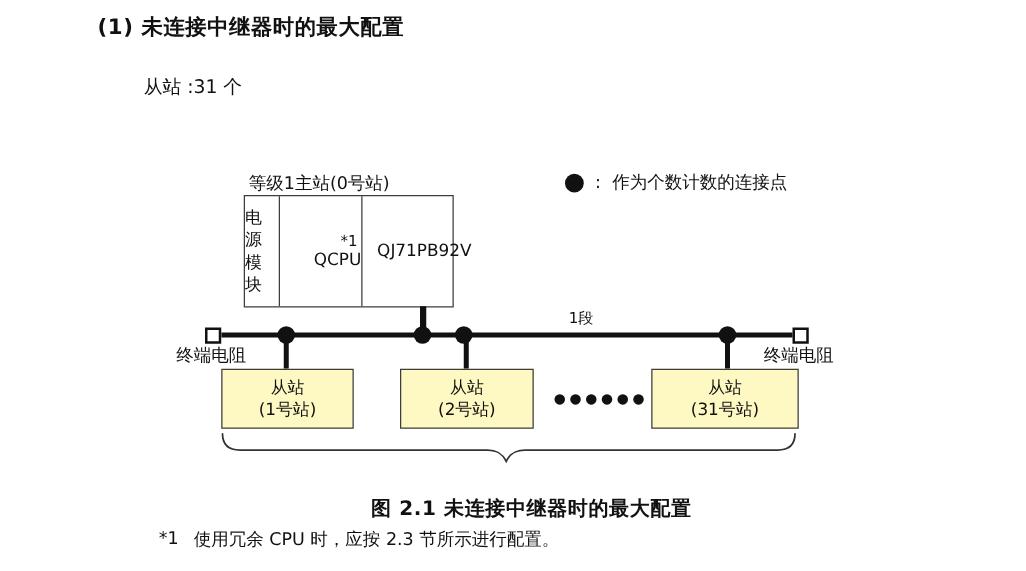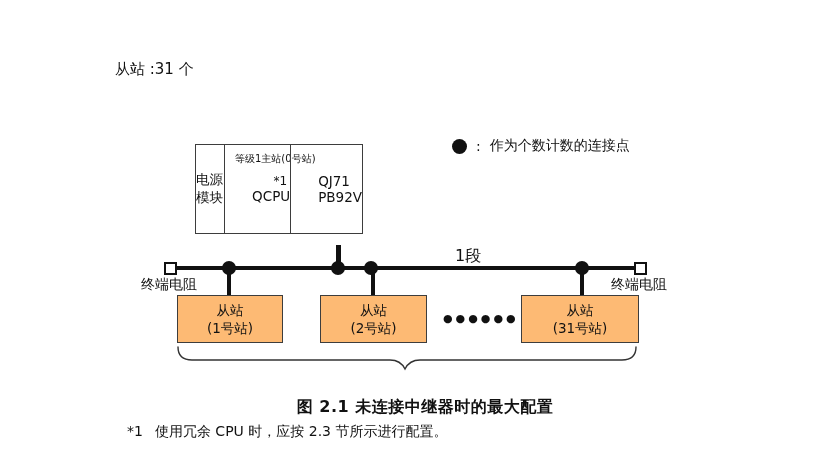--- a/index.html
+++ b/index.html
@@ -14,74 +14,75 @@
     overflow: hidden;
   }
   .abs { position: absolute; }
 
   
   .heading { left: 78px; top: 10px; font-size: 17px; font-weight: bold; letter-spacing: 0.5px; }
   .master-line { left: 115px; top: 38px; font-size: 15px; }
   .slave-line { left: 115px; top: 60px; font-size: 15px; }
 
   
-  .master-label { left: 199px; top: 152px; font-size: 10px; margin-left: 36px; }
+  .master-label { left: 199px; top: 138px; font-size: 14px; }
   .master-box {
-    left: 195px; top: 144px; width: 168px; height: 90px;
+    left: 195px; top: 156px; width: 168px; height: 90px;
     border: 1px solid #3d3d3d; display: flex; gap: 24px;
   }
   .cell { height: 100%; display: flex; align-items: center; justify-content: center; font-size: 13.5px; }
   .cell-power { width: 70px; border-right: 1px solid #3d3d3d; }
   .cell-cpu { width: 48px; border-right: 1px solid #3d3d3d; flex-direction: column; justify-content: center; align-items: stretch; }
   .cpu-note { font-size: 12px; text-align: right; padding-right: 3px; line-height: 13px; }
   .cpu-name { font-size: 13.5px; text-align: center; padding-left: 3px; line-height: 16px; }
-  .cell-qj71 { width: 48px; flex-direction: column; justify-content: center; align-items: flex-start; padding-left: 3px; line-height: 16px; }
+  .cell-qj71 { width: 48px; justify-content: center; align-items: center; padding-left: 3px; line-height: 16px; }
 
   
   .legend { left: 452px; top: 137px; display: flex; align-items: center; font-size: 14px; }
   .legend-dot { width: 15px; height: 15px; border-radius: 50%; background: #111111; margin-right: 9px; }
   .legend-sep { margin-right: 9px; }
 
   
-  .seg-label { left: 455px; top: 246px; font-size: 16px; }
+  .seg-label { left: 455px; top: 246px; font-size: 12px; }
   .bus-line { left: 177px; top: 266px; width: 460px; height: 4px; background: #111111; }
   .stub { background: #111111; }
   .master-stub { left: 336px; top: 245px; width: 5px; height: 22px; }
   .slave-stub { width: 4px; top: 269px; height: 26px; }
   .stub-s1 { left: 227px; } .stub-s2 { left: 371px; } .stub-s31 { left: 580px; }
   .node-dot { width: 14px; height: 14px; border-radius: 50%; background: #111111; top: 261px; }
   .dot-a { left: 222px; } .dot-b { left: 331px; } .dot-c { left: 364px; } .dot-d { left: 575px; }
   .term-sq { width: 13px; height: 13px; border: 2px solid #111111; background: #ffffff; top: 262px; }
   .term-left { left: 164px; } .term-right { left: 634px; }
   .term-label { font-size: 14px; top: 276px; text-align: right; }
   .term-label-left { left: 141px; } .term-label-right { left: 611px; }
 
   
   .slave-box {
     border: 1px solid #3d3d3d; top: 295px; height: 48px;
     display: flex; flex-direction: column; align-items: center; justify-content: center;
-    font-size: 13.5px; line-height: 18px; text-align: center; background: #fdba74;
+    font-size: 13.5px; line-height: 18px; text-align: center; background: #fef9c3;
   }
   .slave-1 { left: 177px; width: 106px; }
   .slave-2 { left: 320px; width: 107px; }
   .slave-31 { left: 521px; width: 118px; }
   .ellipsis { left: 443px; top: 311px; font-size: 11px; letter-spacing: 3px; line-height: 16px; }
 
   
   .brace-svg { left: 170px; top: 344px; }
   .brace-label { left: 355px; top: 370px; width: 100px; text-align: center; font-size: 14.5px; }
   .caption { left: 170px; top: 397px; width: 510px; text-align: center; font-size: 16px; font-weight: bold; letter-spacing: 0.5px; }
   .footnote { left: 127px; top: 423px; display: flex; font-size: 14px; }
   .footnote-ref { margin-right: 12px; }
 </style>
 </head>
 <body>
 
 <div class="page">
 
+  <div class="abs heading">(1) 未连接中继器时的最大配置</div>
   <div class="abs slave-line">从站 :31 个</div>
 
   <div class="abs master-label">等级1主站(0号站)</div>
   <div class="abs master-box">
     <div class="cell cell-power">电源模块</div>
     <div class="cell cell-cpu">
       <div class="cpu-note">*1</div>
       <div class="cpu-name">QCPU</div>
     </div>
     <div class="cell cell-qj71">

